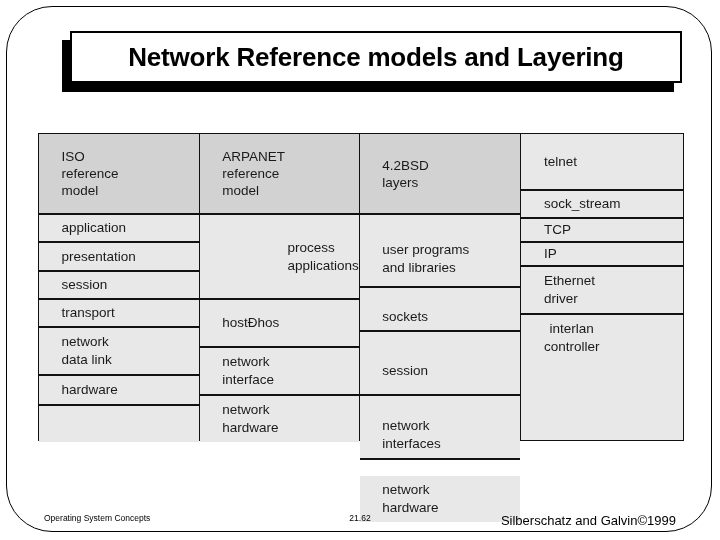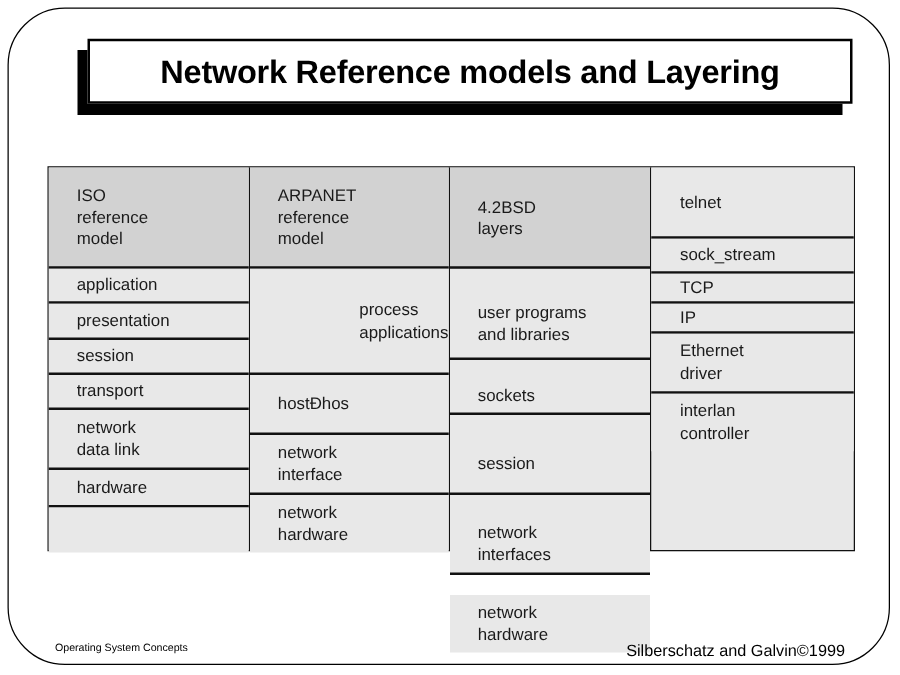--- a/index.html
+++ b/index.html
@@ -269,26 +269,27 @@
           <div class="cell" style="flex: 0 0 24px; height: 24px;">
             <span class="cell-txt">TCP</span>
           </div>
           <div class="cell" style="flex: 0 0 24px; height: 24px;">
             <span class="cell-txt">IP</span>
           </div>
           <div class="cell" style="flex: 0 0 48px; height: 48px;">
             <span class="cell-txt">Ethernet
 driver</span>
           </div>
-          <div class="cell" style="flex: 0 0 46px; height: 46px;">
+          <div class="cell" style="flex: 0 0 46px; height: 46px; text-align: center;">
             <span class="cell-txt">interlan
 controller</span>
           </div>
         </div>
       </div>
   </div>
 
   <div class="footer">
     <span class="f-left">Operating System Concepts</span>
+    <span class="f-mid">21.62</span>
     <span class="f-right">Silberschatz and Galvin©1999</span>
   </div>
 
 </div>
 
 </body></html>

